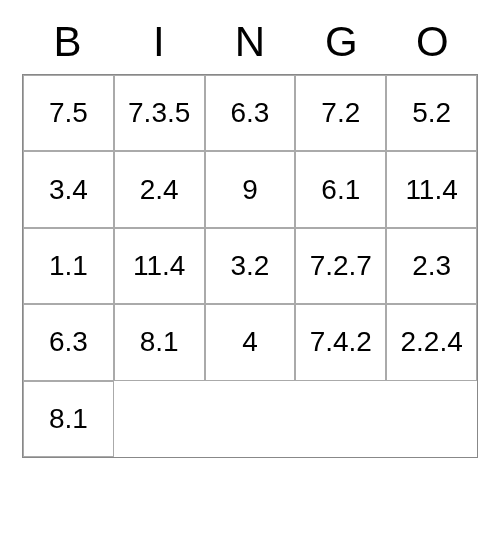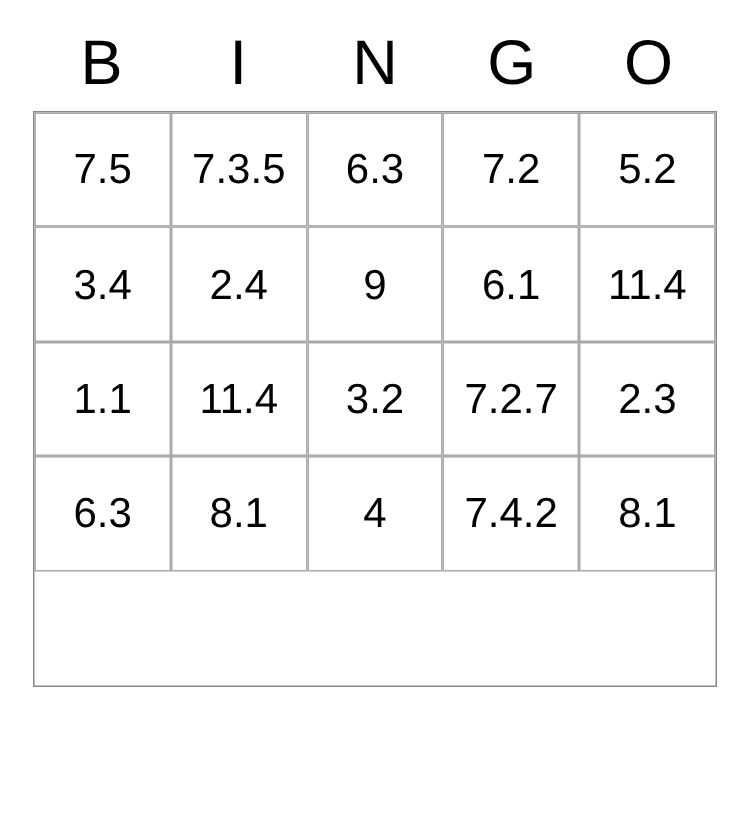--- a/index.html
+++ b/index.html
@@ -71,15 +71,16 @@
     <div class="cell">11.4</div>
     <div class="cell">1.1</div>
     <div class="cell">11.4</div>
     <div class="cell">3.2</div>
     <div class="cell">7.2.7</div>
     <div class="cell">2.3</div>
     <div class="cell">6.3</div>
     <div class="cell">8.1</div>
     <div class="cell">4</div>
     <div class="cell">7.4.2</div>
+    <div class="cell">2.2.4</div>
     <div class="cell">8.1</div>
   </div>
 </div>
 
 </body></html>

